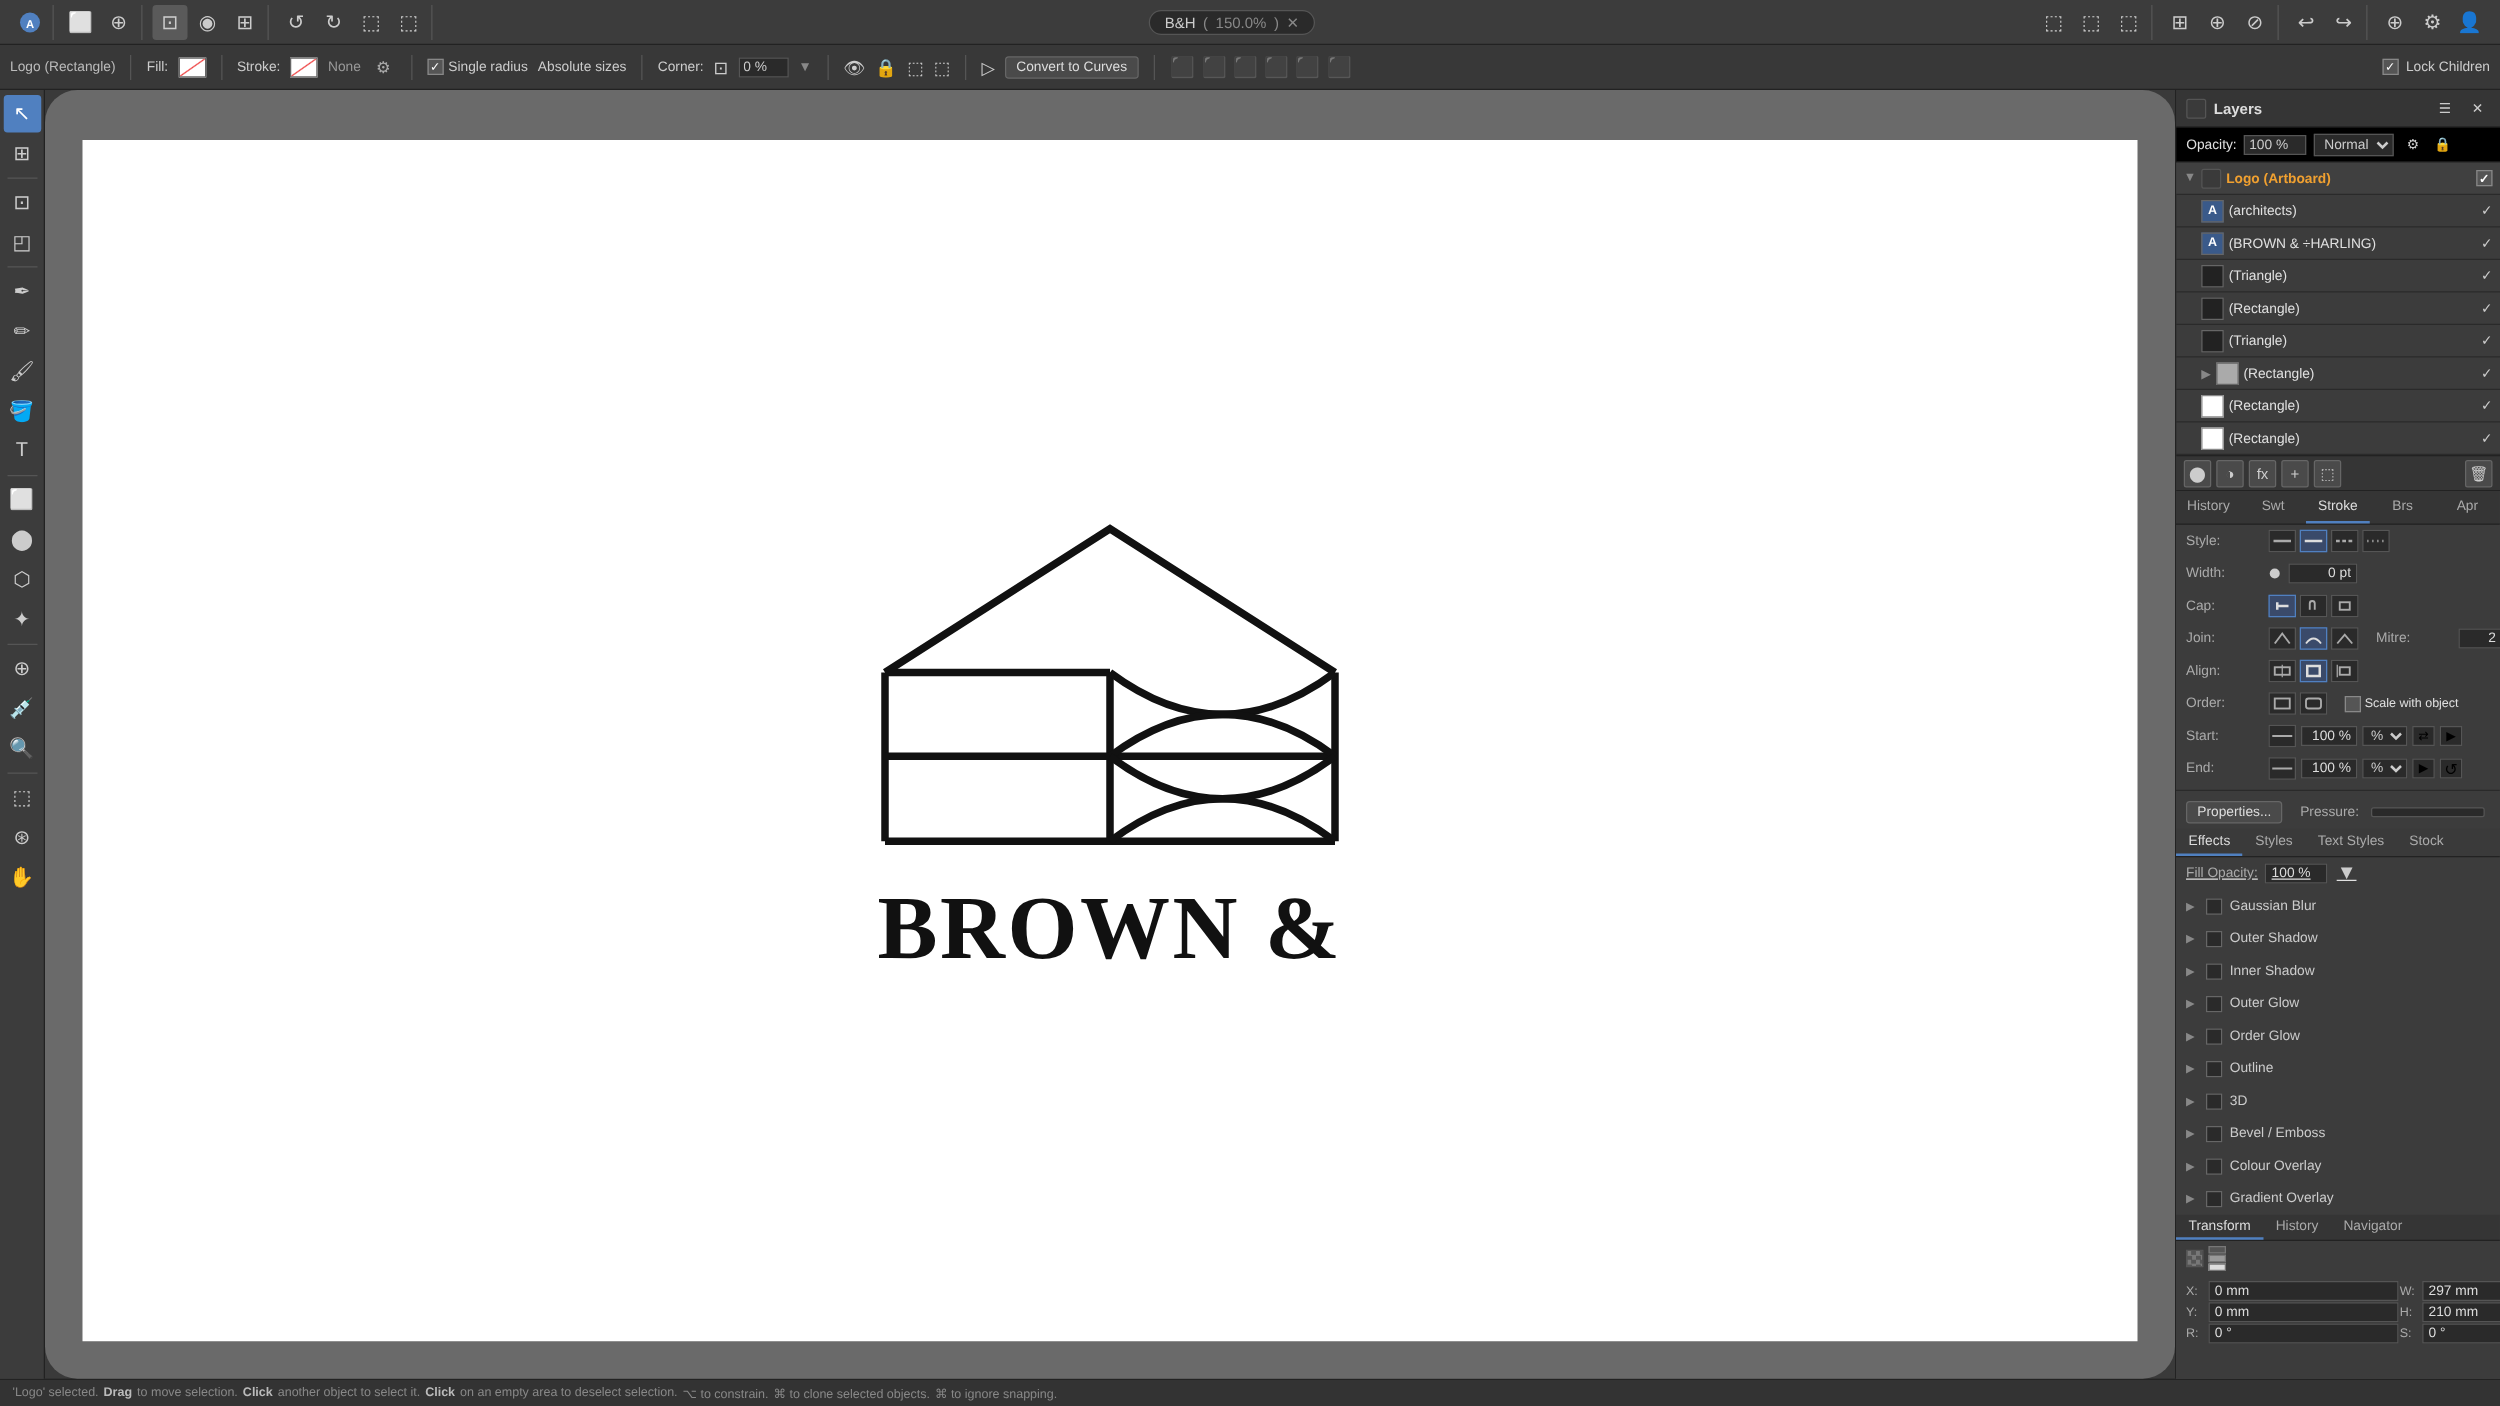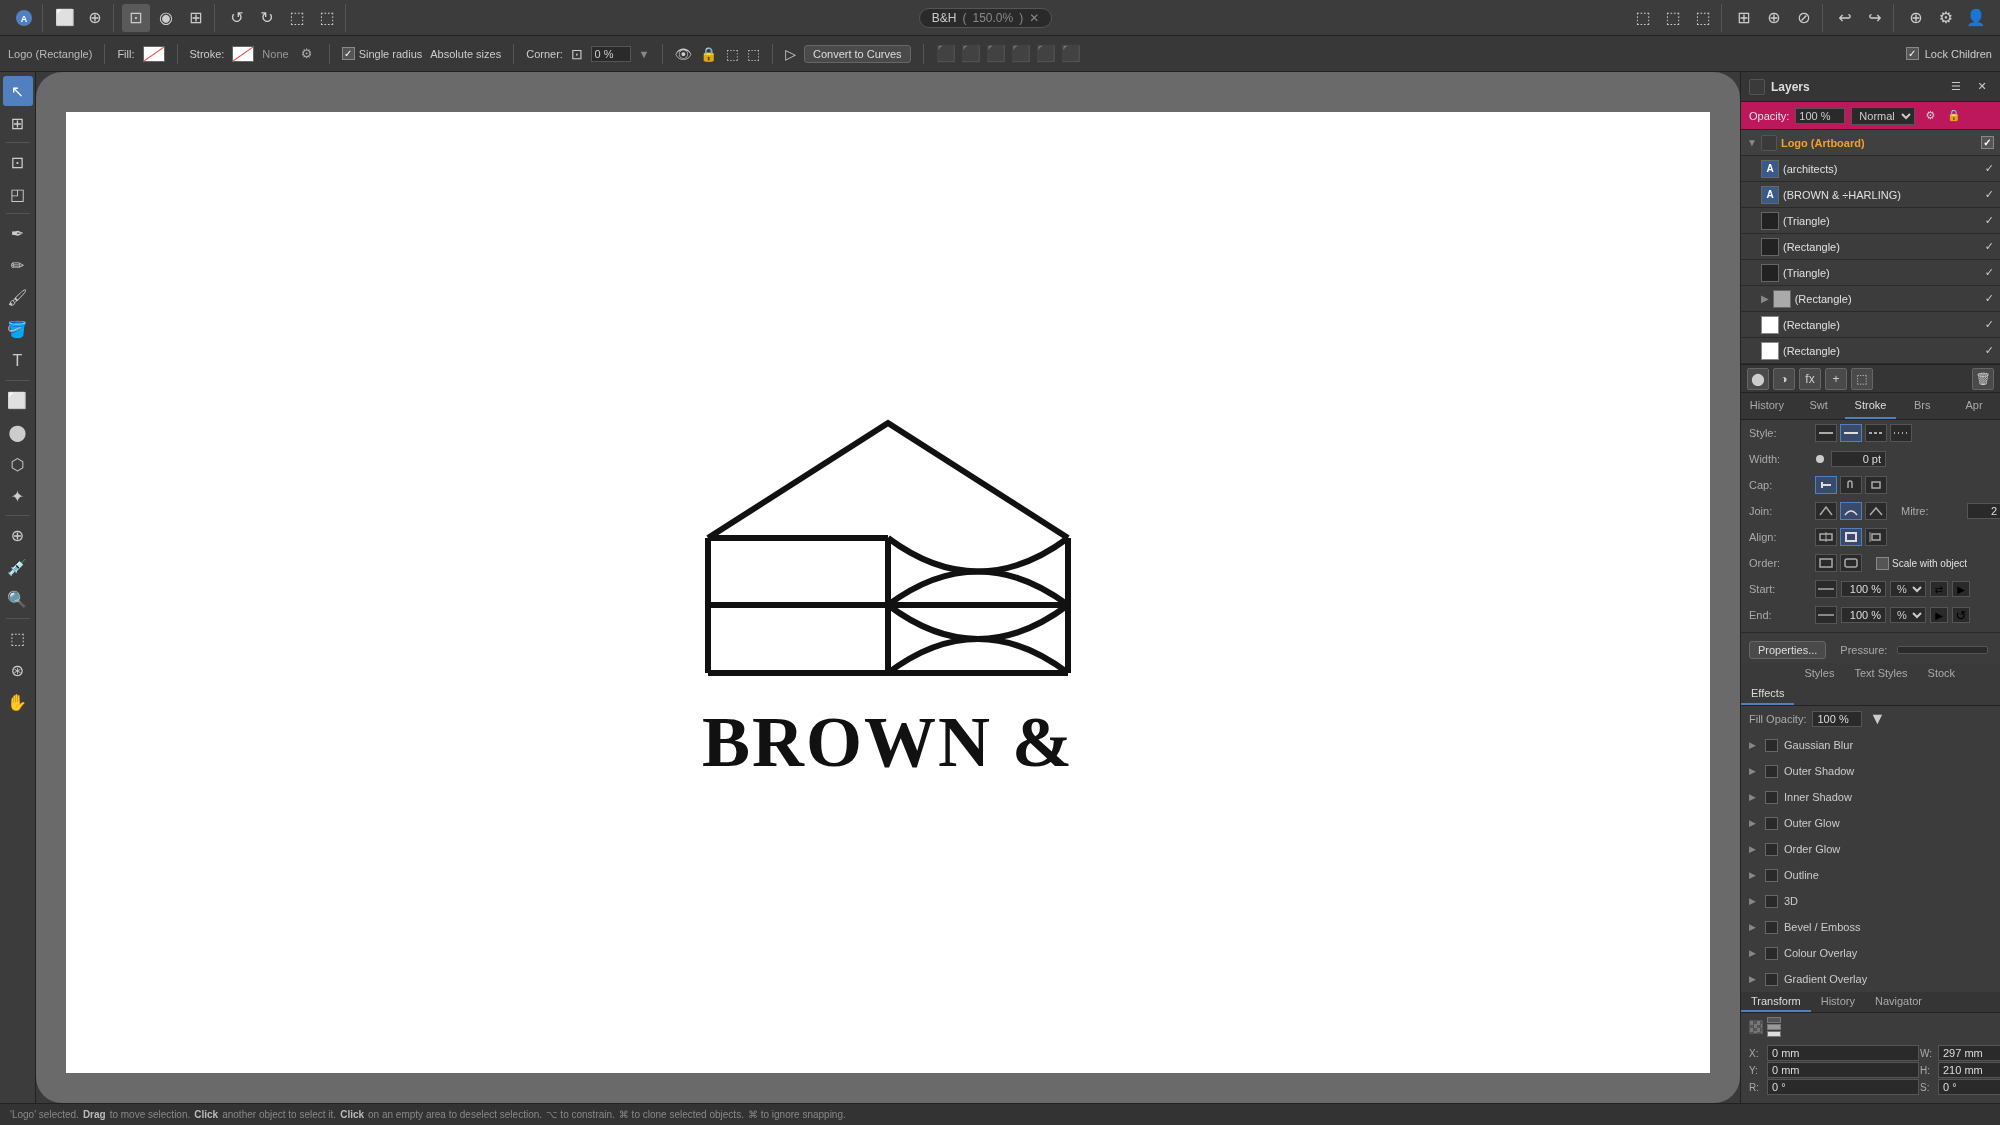--- a/index.html
+++ b/index.html
@@ -208,21 +208,21 @@
       background: #353535;
       display: flex;
       align-items: center;
       padding: 0 8px;
       gap: 6px;
       border-bottom: 1px solid #222;
     }
     .layers-title { font-size: 12px; font-weight: 600; color: #ddd; flex: 1; }
     .layers-opacity-row {
       height: 28px;
-      background: #be185d;
+      background: #000000;
       display: flex;
       align-items: center;
       padding: 0 8px;
       gap: 6px;
       border-bottom: 1px solid #222;
       font-size: 11px;
     }
     .small-select {
       background: #2a2a2a;
       border: 1px solid #555;
@@ -308,21 +308,21 @@
       background: #3a3a3a;
       border-bottom: 1px solid #222;
     }
     .props-sub-tab {
       padding: 4px 10px;
       font-size: 11px;
       color: #aaa;
       cursor: pointer;
       border-bottom: 2px solid transparent;
     }
-    .props-sub-tab.active { color: #ddd; border-bottom-color: #5080c0; margin-top: 20px; }
+    .props-sub-tab.active { color: #ddd; border-bottom-color: #5080c0; }
     .prop-row {
       display: flex;
       align-items: center;
       padding: 3px 8px;
       gap: 6px;
       min-height: 26px;
     }
     .prop-label {
       font-size: 11px;
       color: #aaa;
@@ -368,21 +368,21 @@
       border: 1px solid #555;
       font-size: 10px;
       display: flex; align-items: center; justify-content: center;
     }
     .section-divider {
       height: 1px;
       background: #2a2a2a;
       margin: 4px 0;
     }
     .fill-opacity-row {
-      display: flex; align-items: center; padding: 4px 8px; gap: 6px;
+      display: flex; align-items: center; padding: 4px 8px; gap: 6px; text-decoration: underline;
     }
     .fill-opacity-label { font-size: 11px; color: #aaa; }
     .fill-opacity-val {
       background: #2a2a2a;
       border: 1px solid #555;
       color: #ddd;
       font-size: 11px;
       padding: 1px 4px;
       width: 50px;
     }

